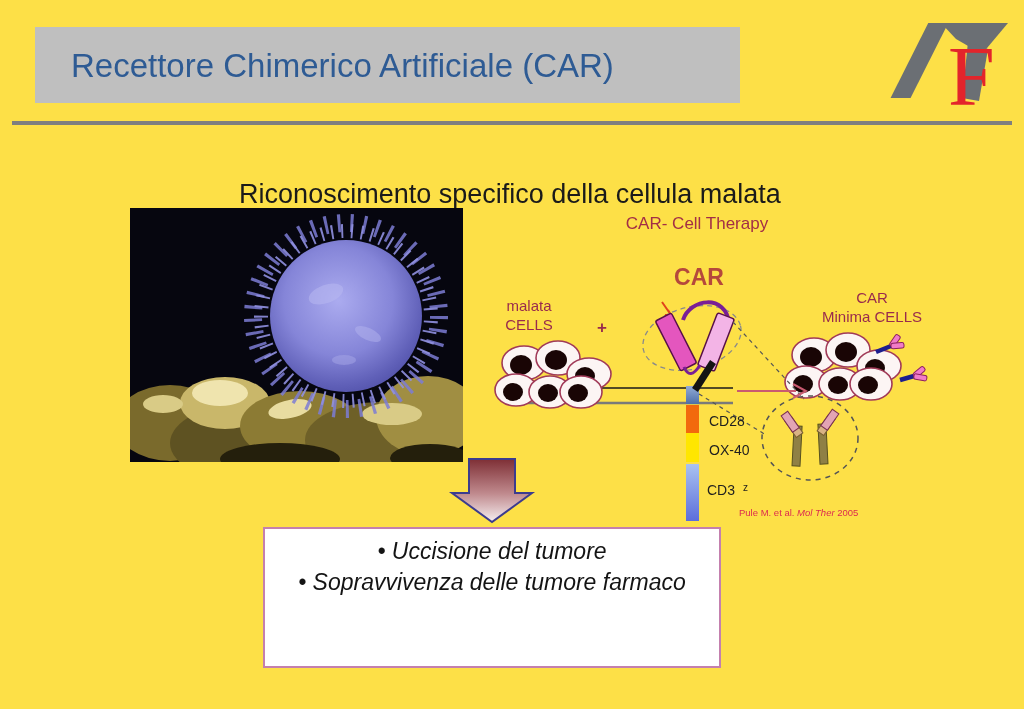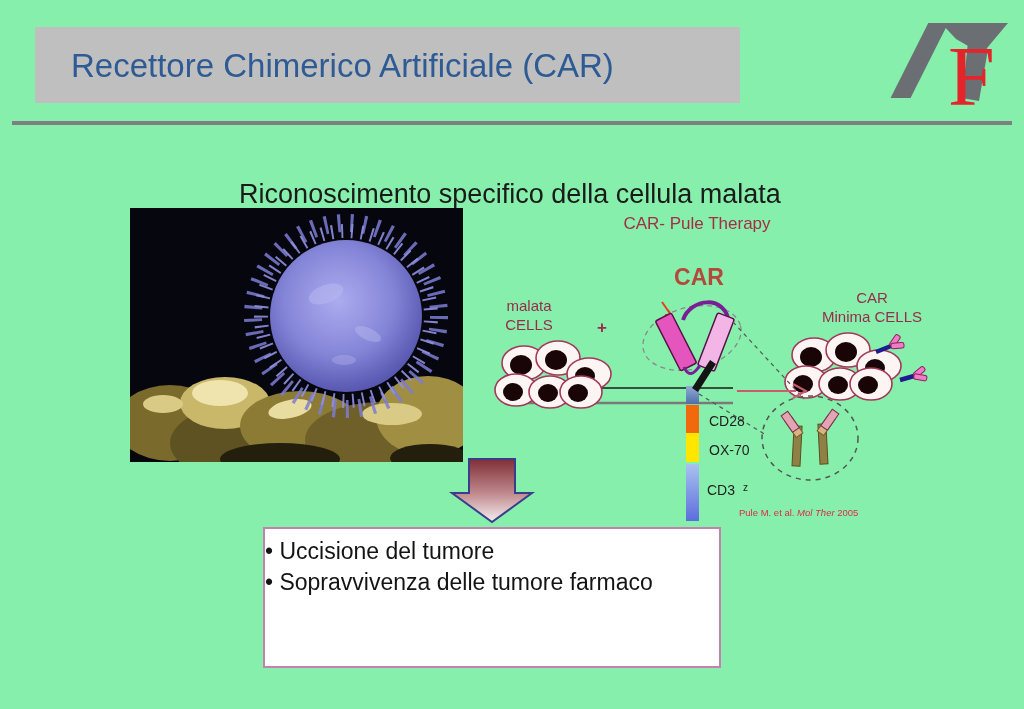--- a/index.html
+++ b/index.html
@@ -1,17 +1,17 @@
 <!DOCTYPE html>
 <html><head>
 <meta charset="utf-8">
 <style>
   html,body{margin:0;padding:0;background:#e8e8e8;}
   .slide{
-    position:relative;width:1024px;height:709px;background:#86efac;
+    position:relative;width:1024px;height:709px;background:#fde047;
     font-family:"Liberation Sans",sans-serif;overflow:hidden;
   }
   .abs{position:absolute;}
   .header-box{
     left:35px;top:27px;width:705px;height:76px;background:#BFBFBF;
   }
   .header-box .title{
     display:block;padding-left:36px;line-height:77px;font-size:33px;
     color:#2E5B94;white-space:nowrap;
   }
@@ -32,22 +32,22 @@
   .car-immune{left:872px;top:288px;font-size:15px;line-height:19px;color:#992B4D;}
   .domain-lbl{font-size:14px;color:#1f1f1f;}
   .d0{left:709px;top:413px;}
   .d1{left:709px;top:442px;}
   .d2{left:707px;top:482px;}
   .zeta{font-size:10px;vertical-align:4px;margin-left:8px;}
   .citation{left:711px;top:507px;font-size:9.5px;color:#DC2B50;margin-left:28px;}
   .citation i{font-style:italic;}
   .bullet-box{
     left:263px;top:527px;width:454px;height:130px;background:#fff;
-    border:2px solid #C480AE;text-align:left;font-size:23px;
-    line-height:31px;color:#141414;padding-top:7px;
+    border:2px solid #C480AE;text-align:center;font-size:23px;
+    line-height:31px;color:#141414;padding-top:7px;font-style:italic;
   }
 </style>
 </head>
 <body>
 
 <div class="slide">
 
   <div class="abs header-box">
     <span class="title">Recettore Chimerico Artificiale (CAR)</span>
   </div>
@@ -192,33 +192,33 @@
     </g>
 
     <g>
       <line x1="737" y1="391" x2="796" y2="391" stroke="#C95A70" stroke-width="2"></line>
       <path d="M 793 384 L 806 391 L 793 398" fill="none" stroke="#C95A70" stroke-width="2"></path>
     </g>
 
     <polygon points="469,459 515,459 515,493 532,493 492,522 452,493 469,493" fill="url(#arrowGrad)" stroke="#3C3C8E" stroke-width="2"></polygon>
   </svg>
 
-  <div class="lbl center heading-red">CAR- Pule Therapy</div>
+  <div class="lbl center heading-red">CAR- Cell Therapy</div>
   <div class="lbl center car-big">CAR</div>
   <div class="lbl center immune-cells">
     <div>malata</div>
     <div>CELLS</div>
   </div>
   <div class="lbl center plus">+</div>
   <div class="lbl center car-immune">
     <div>CAR</div>
     <div>Minima CELLS</div>
   </div>
   <div class="lbl domain-lbl d0">CD28</div>
-  <div class="lbl domain-lbl d1">OX-70</div>
+  <div class="lbl domain-lbl d1">OX-40</div>
   <div class="lbl domain-lbl d2">
     <span>CD3</span><span class="zeta">z</span>
   </div>
   <div class="lbl citation">
     <span>Pule M. et al. </span><i>Mol Ther</i><span> 2005</span>
   </div>
 
   <div class="abs bullet-box">
     <div>• Uccisione del tumore</div>
     <div>• Sopravvivenza delle tumore farmaco</div>

